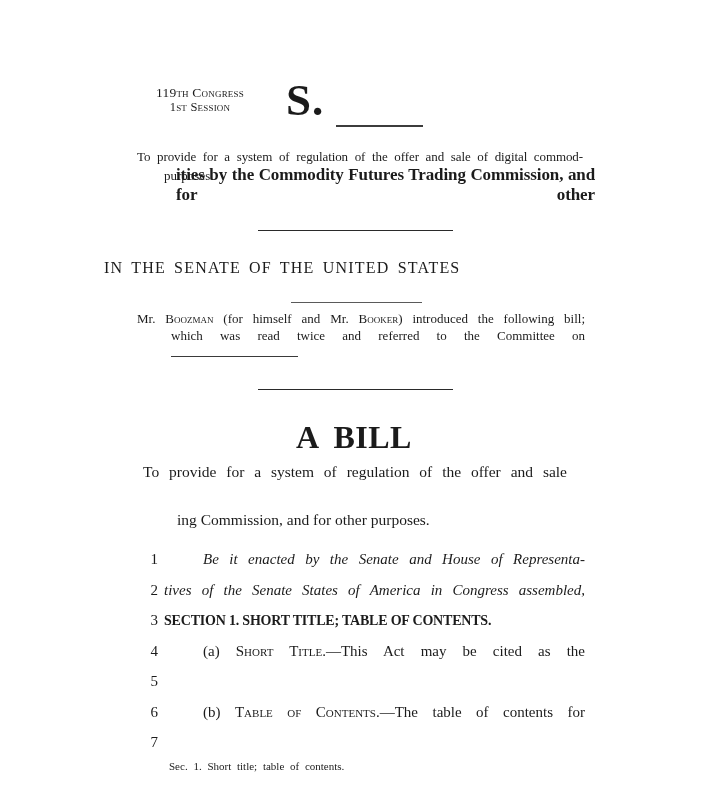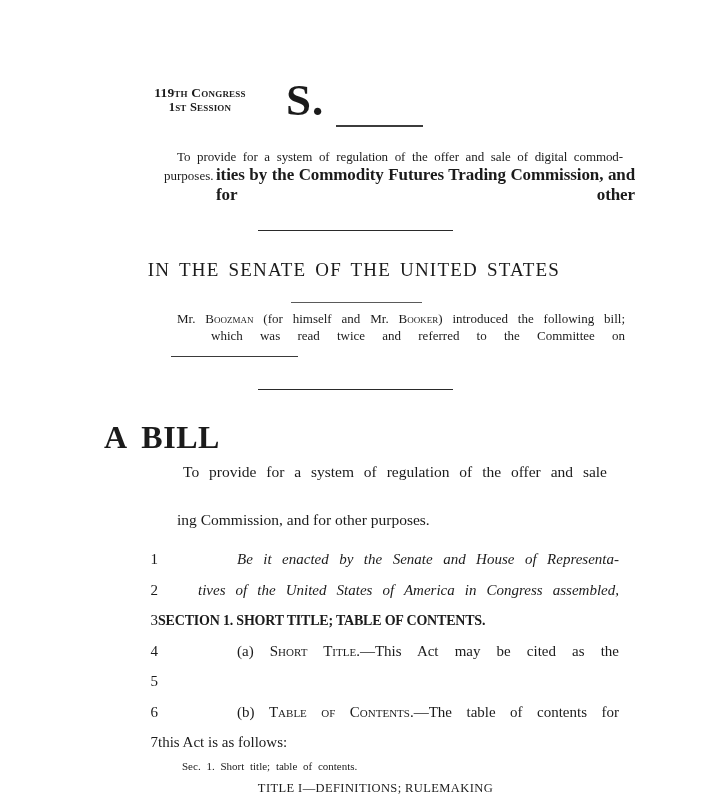--- a/index.html
+++ b/index.html
@@ -6,62 +6,62 @@
   .page{
     position:relative;
     width:709px;height:800px;
     background:#ffffff;
     overflow:hidden;
     font-family:"Liberation Serif","DejaVu Serif",serif;
     color:#1b1b1b;
   }
   .abs{position:absolute;}
   .sc{font-variant:small-caps;}
-  .just{text-align:justify;text-align-last:justify;margin-left:40px;}
+  .just{text-align:justify;text-align-last:justify;}
   
-  .congress-block{left:135px;top:86px;width:130px;text-align:center;line-height:14px;font-weight:bold;}
+  .congress-block{left:135px;top:86px;width:130px;text-align:center;line-height:14px;}
   .congress-line{font-size:13.5px;letter-spacing:.2px;}
   .session-line{font-size:12.5px;letter-spacing:.2px;}
   .bill-number{left:286px;top:74px;font-size:45px;font-weight:bold;letter-spacing:1px;}
   .bill-number-blank{left:336px;top:125px;width:87px;border-top:2.5px solid #3c3c3c;height:0;}
   
   .pre1{left:137px;top:149px;width:446px;font-size:13px;letter-spacing:-.1px;}
   .pre2{left:176px;top:164.5px;width:419px;font-size:17px;letter-spacing:-.1px;font-weight:bold;}
   .pre3{left:164px;top:168px;width:419px;font-size:13px;}
   
   .rule-c1{left:258px;top:230px;width:195px;border-top:1.5px solid #2a2a2a;height:0;}
   .rule-c2{left:258px;top:389px;width:195px;border-top:1.5px solid #2a2a2a;height:0;}
   .sponsor-rule{left:291px;top:302px;width:131px;border-top:1.2px solid #5a5a5a;height:0;}
   
-  .senate-heading{left:104px;top:259px;width:500px;text-align:center;font-size:19px;letter-spacing:1.2px;word-spacing:3px;}
+  .senate-heading{left:104px;top:259px;width:500px;text-align:left;font-size:16px;letter-spacing:1.2px;word-spacing:3px;}
   
   .sp1{left:137px;top:311px;width:448px;font-size:13px;}
   .sp2{left:171px;top:328px;width:414px;font-size:13px;}
   .sp-blank{left:171px;top:356px;width:127px;border-top:1.2px solid #3a3a3a;height:0;}
   
-  .a-bill{left:104px;top:419px;width:500px;text-align:left;font-size:32px;font-weight:bold;word-spacing:7px;letter-spacing:.5px;}
+  .a-bill{left:104px;top:419px;width:500px;text-align:center;font-size:32px;font-weight:bold;word-spacing:7px;letter-spacing:.5px;}
   
   .lt1{left:143px;top:463px;width:424px;font-size:15.5px;}
   .lt2{left:177px;top:487px;width:390px;font-size:15.5px;}
   .lt3{left:177px;top:510.5px;width:390px;font-size:15.5px;}
   
   .brow{left:0;right:0;display:flex;align-items:baseline;}
   .r1{top:551px;} .r2{top:581.5px;} .r3{top:612px;} .r4{top:642.5px;}
   .r5{top:673px;} .r6{top:703.5px;} .r7{top:734px;}
   .lnum{width:158px;text-align:right;font-size:15px;flex:none;}
-  .btext{width:421px;font-size:15px;flex:none;}
+  .btext{margin-left:6px;width:421px;font-size:15px;flex:none;}
   .btext.italic{font-style:italic;}
   .btext.indent{text-indent:39px;}
   .btext.bold-head{font-weight:bold;font-size:14px;letter-spacing:-.2px;}
   .blank{display:inline-block;border-bottom:1.3px solid #222;height:11px;vertical-align:baseline;}
   .blank-1{width:112px;}
   .blank-2{width:80px;}
   .bracket{font-weight:bold;}
   
-  .sec-entry{left:182px;top:760px;font-size:11px;word-spacing:3px;}
+  .sec-entry{left:169px;top:760px;font-size:11px;word-spacing:3px;}
   .title-heading{left:200px;top:781px;width:351px;text-align:center;font-size:12.5px;letter-spacing:.4px;}
 </style>
 </head>
 <body>
 
 <div class="page">
 
   <div class="abs congress-block">
     <div class="congress-line sc">119th Congress</div>
     <div class="session-line sc">1st Session</div>
@@ -88,38 +88,36 @@
 
   <div class="abs lt1 just">To provide for a system of regulation of the offer and sale</div>
   <div class="abs lt3">ing Commission, and for other purposes.</div>
 
   <div class="abs brow r1">
     <div class="lnum">1</div>
     <div class="btext italic indent just">Be it enacted by the Senate and House of Representa-</div>
   </div>
   <div class="abs brow r2">
     <div class="lnum">2</div>
-    <div class="btext italic just">tives of the United States of America in Congress assembled,</div>
+    <div class="btext italic just">tives of the Senate States of America in Congress assembled,</div>
   </div>
   <div class="abs brow r3">
     <div class="lnum">3</div>
     <div class="btext bold-head">SECTION 1. SHORT TITLE; TABLE OF CONTENTS.</div>
   </div>
   <div class="abs brow r4">
     <div class="lnum">4</div>
     <div class="btext indent just"><span>(a) </span><span class="sc">Short Title</span><span>.—This Act may be cited as the</span></div>
   </div>
   <div class="abs brow r5">
     <div class="lnum">5</div>
   </div>
   <div class="abs brow r6">
     <div class="lnum">6</div>
     <div class="btext indent just"><span>(b) </span><span class="sc">Table of Contents</span><span>.—The table of contents for</span></div>
   </div>
   <div class="abs brow r7">
     <div class="lnum">7</div>
-    <div class="btext">this Act is as follows:</div>
   </div>
 
   <div class="abs sec-entry">Sec. 1. Short title; table of contents.</div>
-  <div class="abs title-heading">TITLE I—DEFINITIONS; RULEMAKING</div>
 
 </div>
 
 </body></html>

